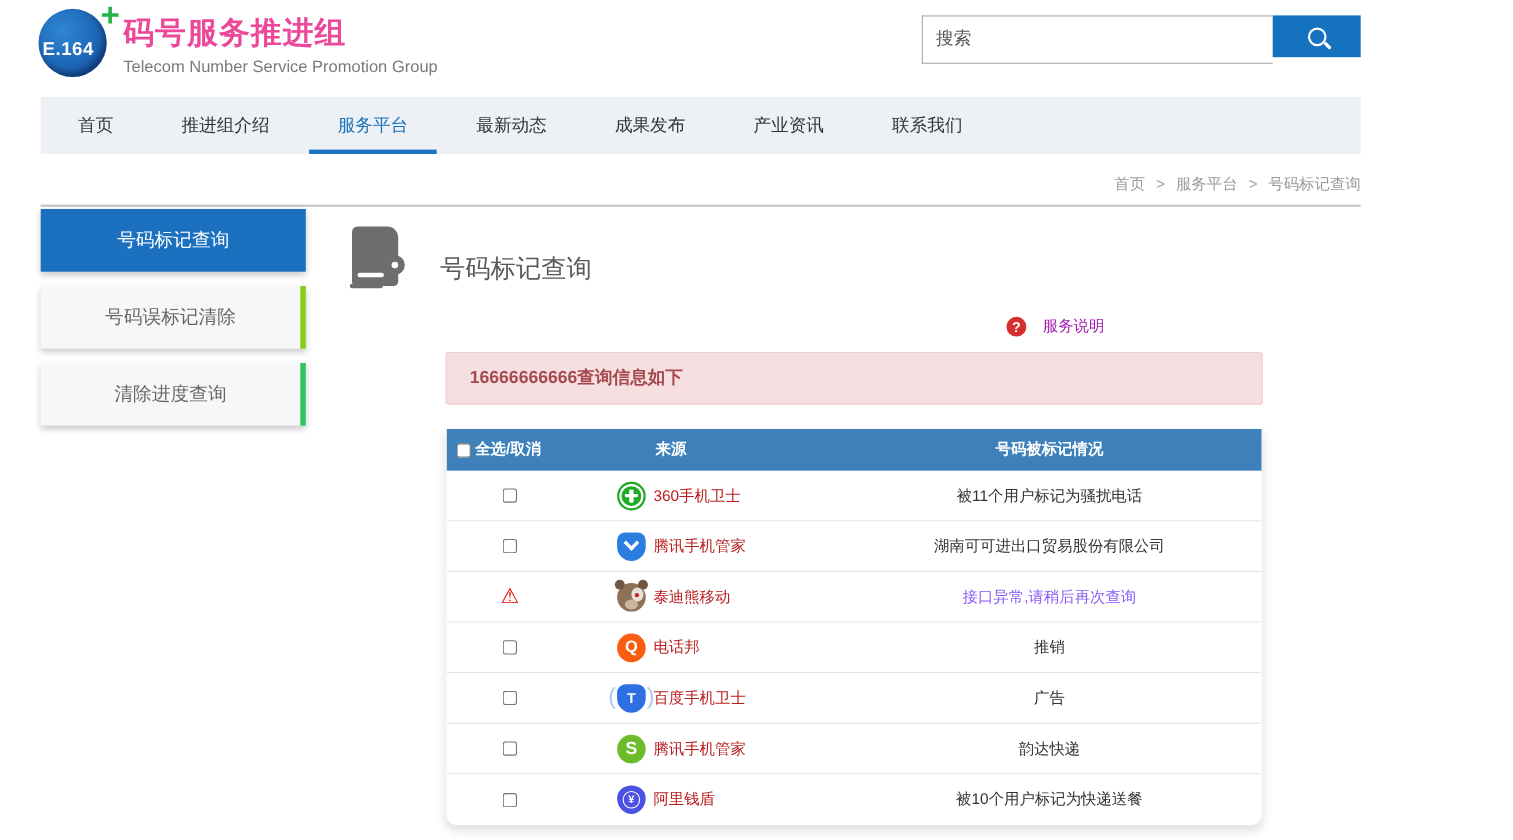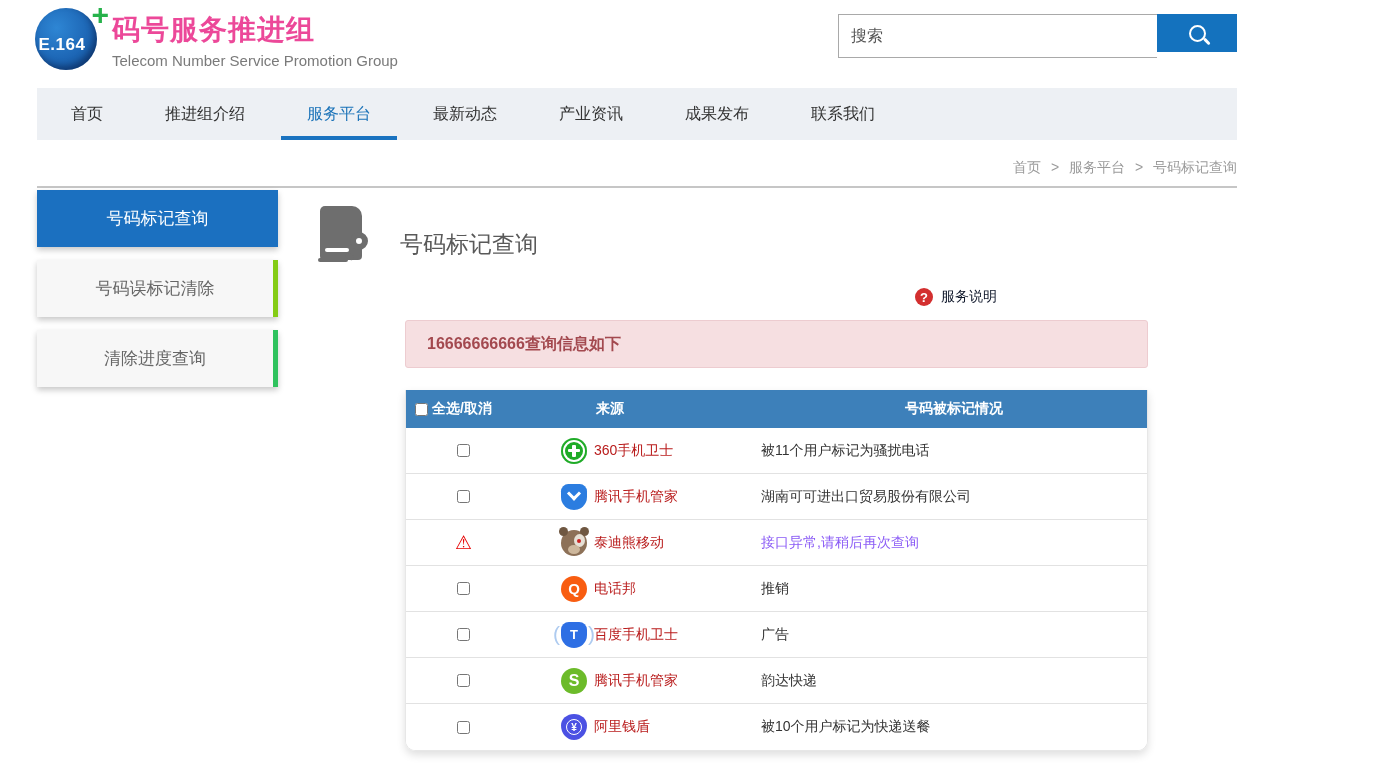--- a/index.html
+++ b/index.html
@@ -58,38 +58,38 @@
   .book::before { content:""; position:absolute; left:5px; bottom:8px; width:24px; height:4px; background:#fff; border-radius:2px; }
   .book::after { content:""; position:absolute; left:-2px; bottom:-2px; width:30px; height:4px; background:#6e6e6e; border-radius:2px; }
   .lens { position:absolute; left:30px; top:26px; width:18px; height:18px; border:6px solid #6e6e6e; background:#fff; border-radius:50%; }
   .lens::after { content:""; position:absolute; width:9px; height:5px; background:#6e6e6e; border-radius:2px;
     left:-11px; top:16px; transform:rotate(30deg); }
   .page-title { margin-left:18px; font-size:23px; color:#595959; padding-bottom:4px; }
 
   .service-note { position:absolute; left:597px; top:92px; display:flex; align-items:center; cursor:pointer; }
   .q-icon { width:18px; height:18px; border-radius:50%; background:#d32f2f; color:#fff; font-weight:bold;
     font-size:13px; display:flex; align-items:center; justify-content:center; }
-  .service-label { margin-left:8px; font-size:14px; color:#0f172a; }
+  .service-label { margin-left:15px; font-size:14px; color:#a21caf; }
 
   .panel { position:absolute; left:87px; top:124px; width:743px; }
   .alert { height:48px; line-height:46px; background:#f6dfe1; border:1px solid #edccd0; border-radius:3px;
     color:#a3494f; font-weight:bold; font-size:16px; padding-left:21px; }
 
   .table { margin-top:22px; border:1px solid #e7e7e7; border-top:none; border-radius:0 0 10px 10px;
     box-shadow:0 4px 9px rgba(0,0,0,.13); overflow:hidden; }
   .thead { height:38px; background:#3d80ba; display:flex; align-items:center; color:#fff; font-weight:bold; font-size:14px; }
   .th1 { width:115px; display:flex; align-items:center; padding-left:9px; }
   .th1 .cb { margin-right:4px; }
   .th2 { width:240px; padding-left:75px; }
   .th3 { flex:1; text-align:center; }
   .trow { height:46px; display:flex; align-items:center; border-bottom:1px solid #e2e2e2; background:#fff; }
   .trow:last-child { border-bottom:none; }
   .cell.c1 { width:115px; display:flex; justify-content:center; }
   .cell.c2 { width:240px; display:flex; align-items:center; padding-left:40px; }
-  .cell.c3 { flex:1; font-size:14px; color:#333; }
+  .cell.c3 { flex:1; text-align:center; font-size:14px; color:#333; }
   .cell.c3 .err { color:#8b5cf6; }
   .cb { width:13px; height:13px; cursor:pointer; }
   .warn { color:#e60000; font-size:19px; line-height:1; font-family:"DejaVu Sans",sans-serif; }
   .src-name { margin-left:7px; font-size:14px; color:#b91c1c; }
 
   
   .src-icon { position:relative; width:26px; height:26px; border-radius:50%; display:flex; align-items:center;
     justify-content:center; color:#fff; font-weight:bold; flex:none; }
   .i360 { background:#1fab27; box-shadow:inset 0 0 0 2px #1fab27, inset 0 0 0 4px #fff; }
   .cross { position:relative; width:12px; height:3.5px; background:#fff; border-radius:1px; }
@@ -132,22 +132,22 @@
     <button class="search-btn">
       <span class="mag"></span>
     </button>
   </div>
 
   <div class="navbar">
     <div class="nav-item">首页</div>
     <div class="nav-item">推进组介绍</div>
     <div class="nav-item active">服务平台</div>
     <div class="nav-item">最新动态</div>
+    <div class="nav-item">成果发布</div>
     <div class="nav-item">产业资讯</div>
-    <div class="nav-item">成果发布</div>
     <div class="nav-item">联系我们</div>
   </div>
 
   <div class="breadcrumb">
     <span class="crumb">首页</span>
     <span class="sep">&gt;</span>
     <span class="crumb">服务平台</span>
     <span class="sep">&gt;</span>
     <span class="crumb">号码标记查询</span>
   </div>

